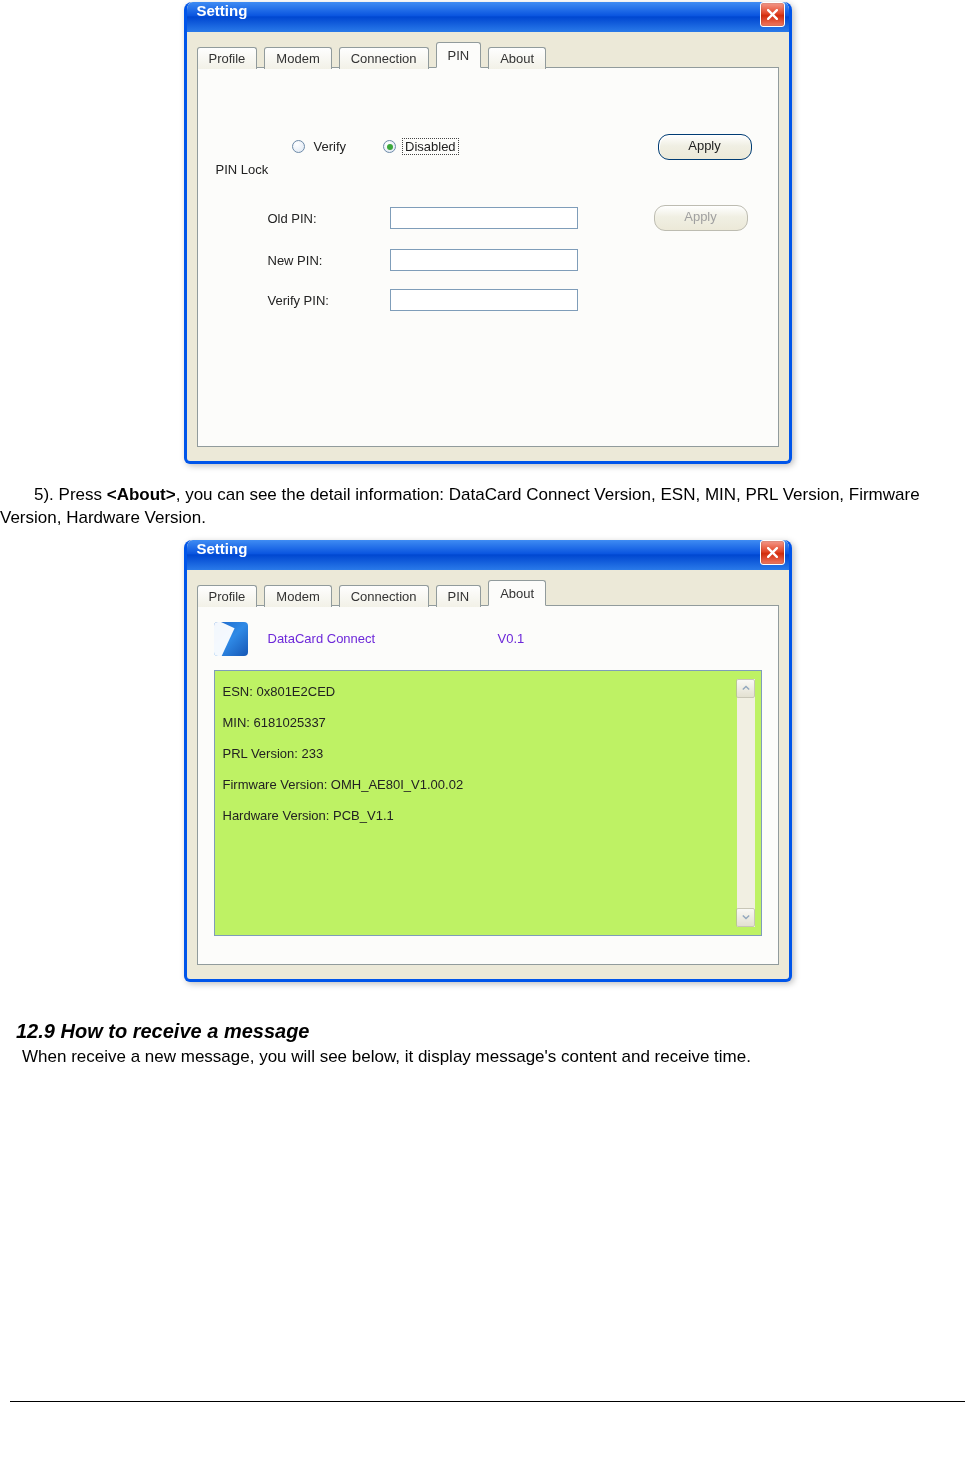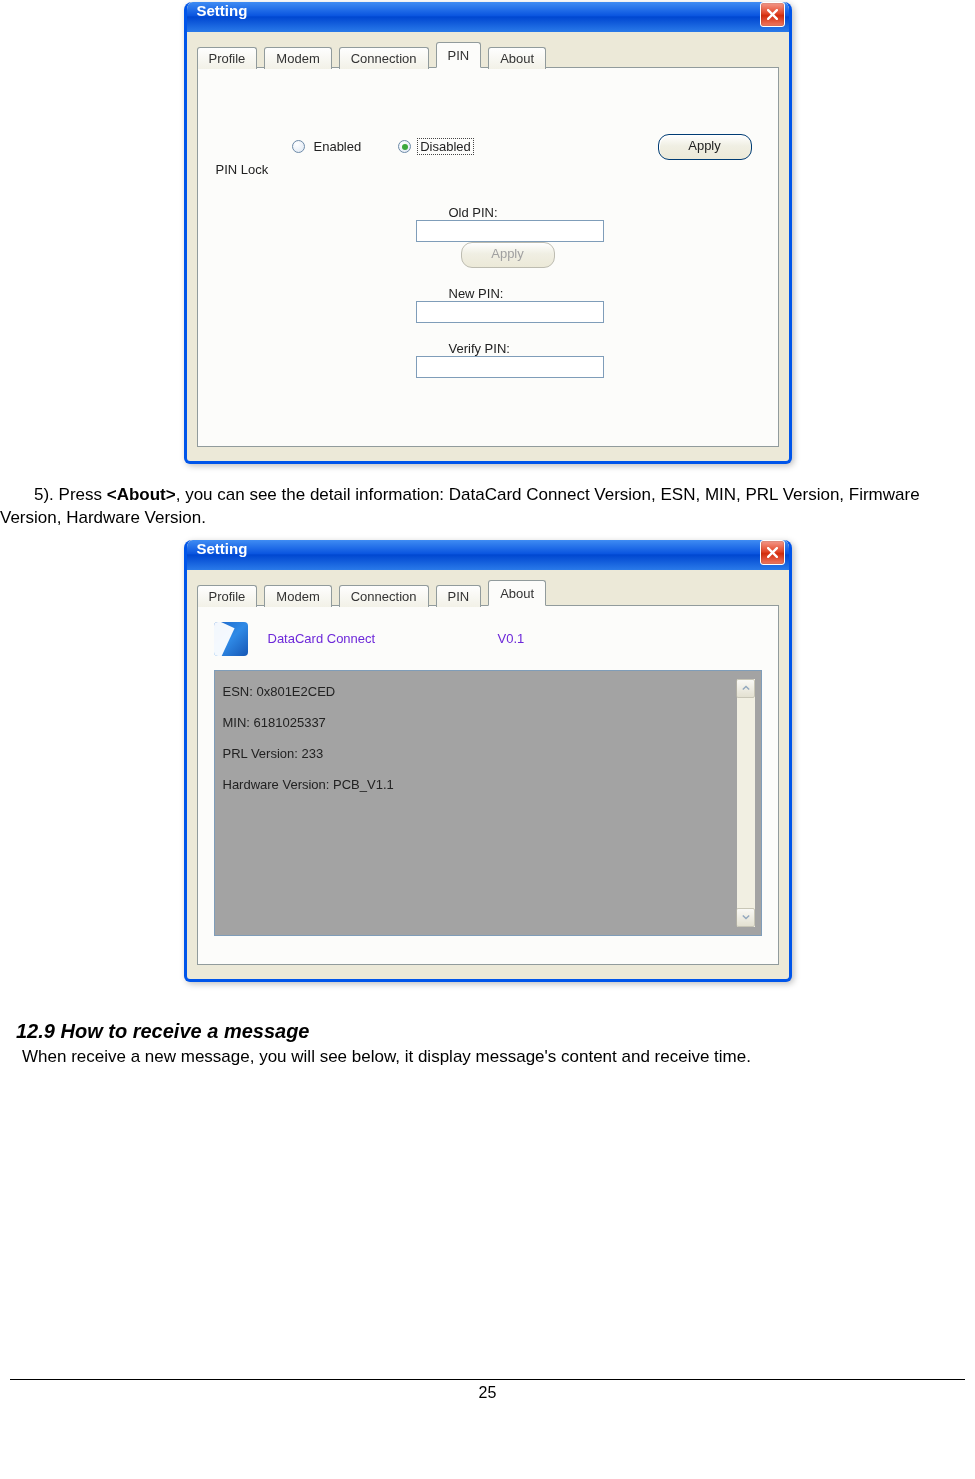--- a/index.html
+++ b/index.html
@@ -166,21 +166,20 @@
 
   .pin-fields {
     margin: 28px 26px 0 70px;
     font-size: 13px;
     color: #222;
   }
   .pin-field-row {
     display: flex;
     align-items: center;
     margin-bottom: 18px;
-    flex-direction: column;
   }
   .pin-field-row .flabel { width: 122px; }
   .text-input {
     width: 188px;
     height: 22px;
     border: 1px solid #7f9db9;
     background: #fff;
     box-sizing: border-box;
   }
   .pin-field-row .after { flex:1; display:flex; justify-content:flex-end; padding-right:4px;}
@@ -211,21 +210,21 @@
     transform: rotate(25deg);
     top: -4px;
     left: -26px;
     opacity: 0.95;
   }
   .about-head .appname { width: 230px; }
 
   .about-box {
     margin: 4px 16px 0 16px;
     border: 1px solid #7f9db9;
-    background: #a3a3a3;
+    background: #bef264;
     padding: 8px 6px 8px 8px;
     font-size: 13px;
     color: #222;
     position: relative;
     height: 266px;
     box-sizing: border-box;
     display: flex;
     justify-content: center;
   }
   .about-lines { flex:1; line-height: 1.0; }
@@ -305,21 +304,21 @@
         <div class="tab">Modem</div>
         <div class="tab">Connection</div>
         <div class="tab active">PIN</div>
         <div class="tab">About</div>
       </div>
       <div class="tab-panel">
         <div class="pin-row">
           <span class="lbl">PIN Lock</span>
           <span class="radio">
             <span class="radio-dot"></span>
-            <span class="radio-label-wrap"><span>Enabled</span></span>
+            <span class="radio-label-wrap"><span>Verify</span></span>
           </span>
           <span class="radio selected">
             <span class="radio-dot"></span>
             <span class="radio-label-wrap"><span>Disabled</span></span>
           </span>
           <span class="spacer"></span>
           <div class="xp-button">Apply</div>
         </div>
 
         <div class="pin-fields">
@@ -370,20 +369,21 @@
         <div class="about-head">
           <div class="about-logo"></div>
           <span class="appname">DataCard Connect</span>
           <span>V0.1</span>
         </div>
         <div class="about-box">
           <div class="about-lines">
             <div>ESN: 0x801E2CED</div>
             <div>MIN: 6181025337</div>
             <div>PRL Version:   233</div>
+            <div>Firmware Version:   OMH_AE80I_V1.00.02</div>
             <div>Hardware Version:   PCB_V1.1</div>
           </div>
           <div class="about-scroll">
             <div class="scroll-btn">
               <svg viewBox="0 0 10 10">
                   <path d="M1 7 L5 3 L9 7" fill="none" stroke="#6b8ab0" stroke-width="1.7"></path>
                 </svg>
             </div>
             <div class="scroll-btn">
               <svg viewBox="0 0 10 10">
@@ -394,16 +394,15 @@
         </div>
       </div>
     </div>
   </div>
 
   <div class="doc-heading">12.9  How to receive a message</div>
   <div class="doc-sub">When receive a new message, you will see below, it display message's content and receive time.</div>
 
   <div class="footer-area">
     <hr class="footer-rule">
-    <div class="page-num">25</div>
   </div>
 
 </div>
 
 </body></html>

